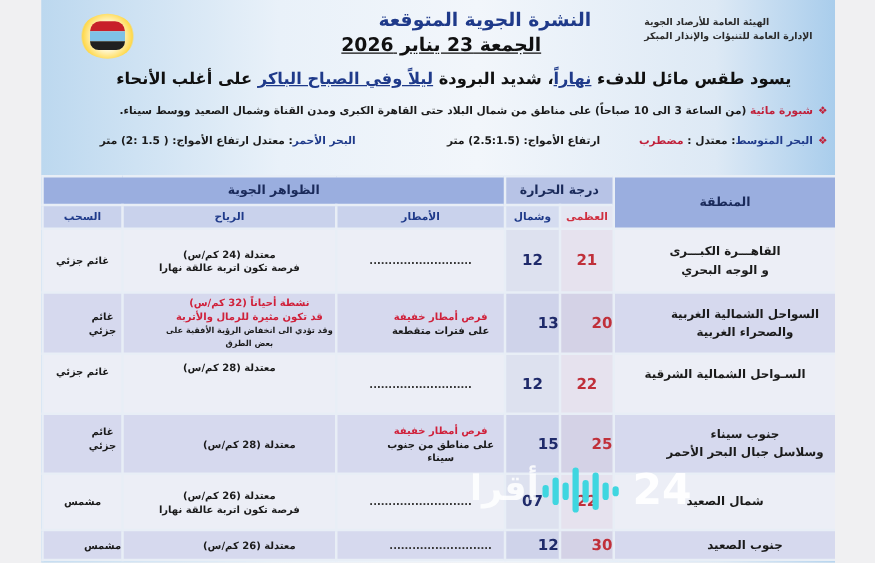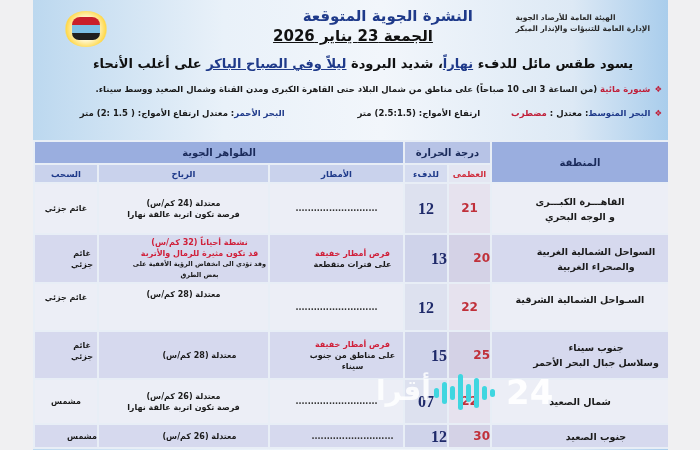--- a/index.html
+++ b/index.html
@@ -25,21 +25,21 @@
   th.sub{background:#c9d2ec;font-size:8.5px;color:#1f3a8a;}
   th.sub.max{color:#d03040;background:#e4e6f2;margin-top:12px;}
   th.sub.min{background:#d5dcf0;}
   tr.h1 th{height:21px;}
   tr.h2 th{height:17px;}
   td{font-size:8px;color:#1a1a1a;line-height:11px;}
   tr.odd td{background:#eceef6;}
   tr.even td{background:#d6d9ee;padding-left:32px;}
   td.region{font-size:9.5px;line-height:15px;}
   td.max{font-size:12px;color:#c0303a;background:#e6e2ee !important;}
-  td.min{font-size:16px;color:#1f2a6a;background:#dde1ef !important;font-family:Liberation Serif, serif;}
+  td.min{font-size:12px;color:#1f2a6a;background:#dde1ef !important;}
   tr.even td.max{background:#d4d2e6 !important;}
   tr.even td.min{background:#cfd3ea !important;}
   .red{color:#d0203a;}
   .dots{letter-spacing:0px;color:#333;}
   .wm{position:absolute;left:376px;top:372px;width:200px;height:40px;text-decoration:underline;}
   .wm .t{position:absolute;left:0;top:2px;font-size:28px;color:rgba(255,255,255,0.85);font-weight:bold;direction:rtl;}
   .wm .n{position:absolute;left:130px;top:0;font-size:34px;color:rgba(255,255,255,0.92);font-weight:bold;}
   .wm .bars{position:absolute;left:58px;top:0;width:70px;height:40px;}
   .wm .bars span{position:absolute;bottom:5px;width:5px;background:#3fd6e0;border-radius:3px;}
 </style>
@@ -85,21 +85,21 @@
         <col style="width:64px">
     </colgroup>
     <tbody>
         <tr class="h1">
       <th rowspan="2">المنطقة</th>
       <th colspan="2" style="background:#b7c3e6;">درجة الحرارة</th>
       <th colspan="3">الظواهر الجوية</th>
     </tr>
     <tr class="h2">
       <th class="sub max">العظمى</th>
-      <th class="sub min">للدفء</th>
+      <th class="sub min">وشمال</th>
       <th class="sub">الأمطار</th>
       <th class="sub">الرياح</th>
       <th class="sub">السحب</th>
     </tr>
 
     <tr class="odd" style="height:51px;">
       <td class="region" style="white-space:pre-line;">القاهـــرة الكبـــرى
 و الوجه البحري</td>
       <td class="max">21</td>
       <td class="min">12</td>

